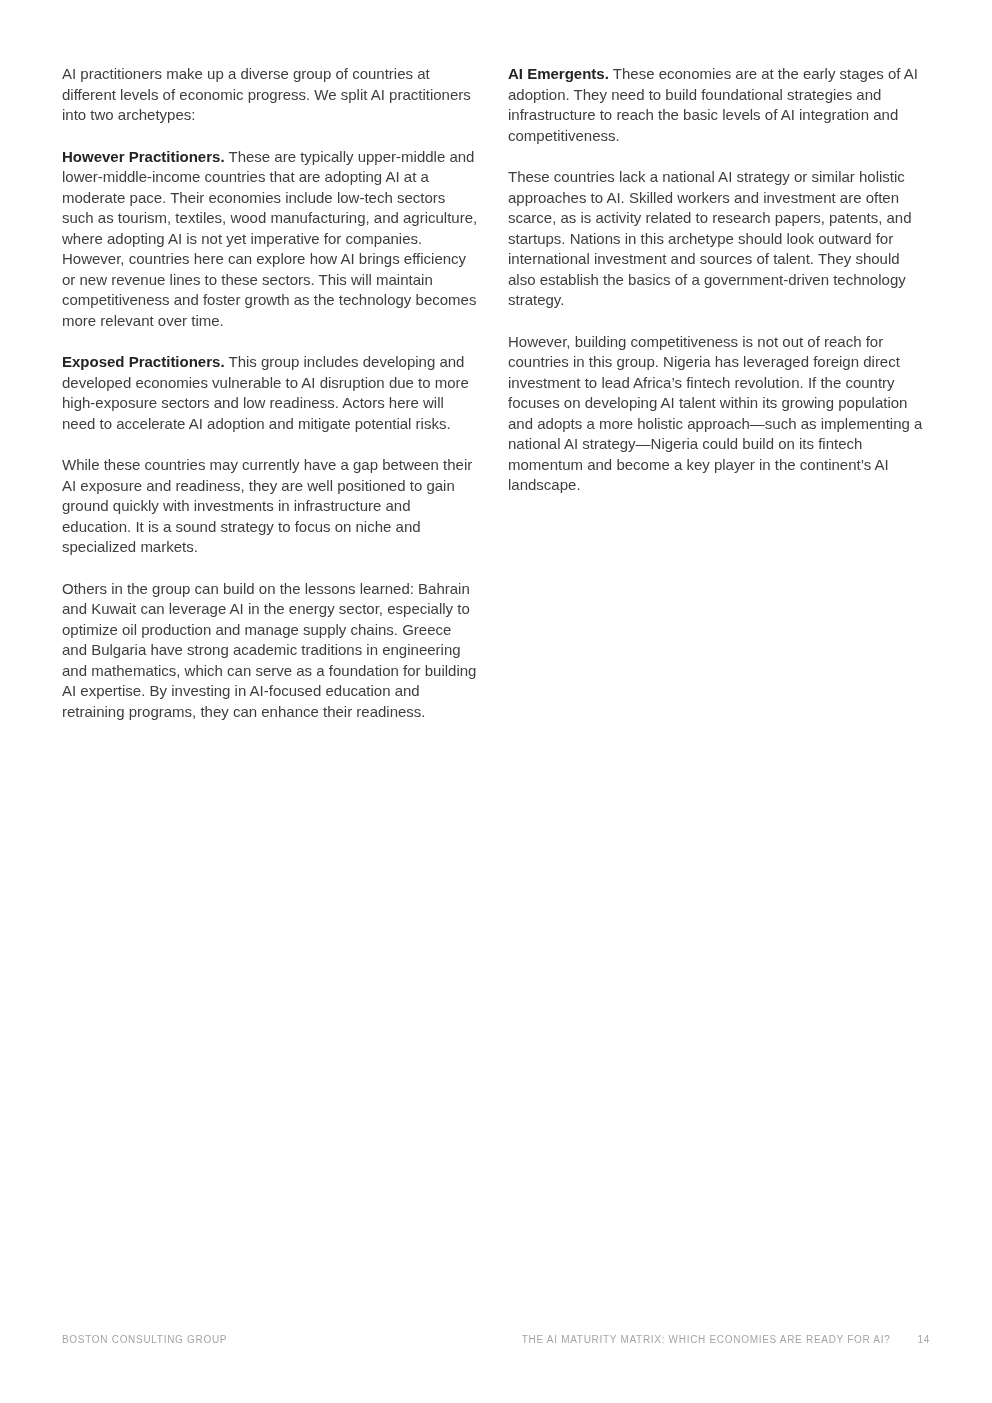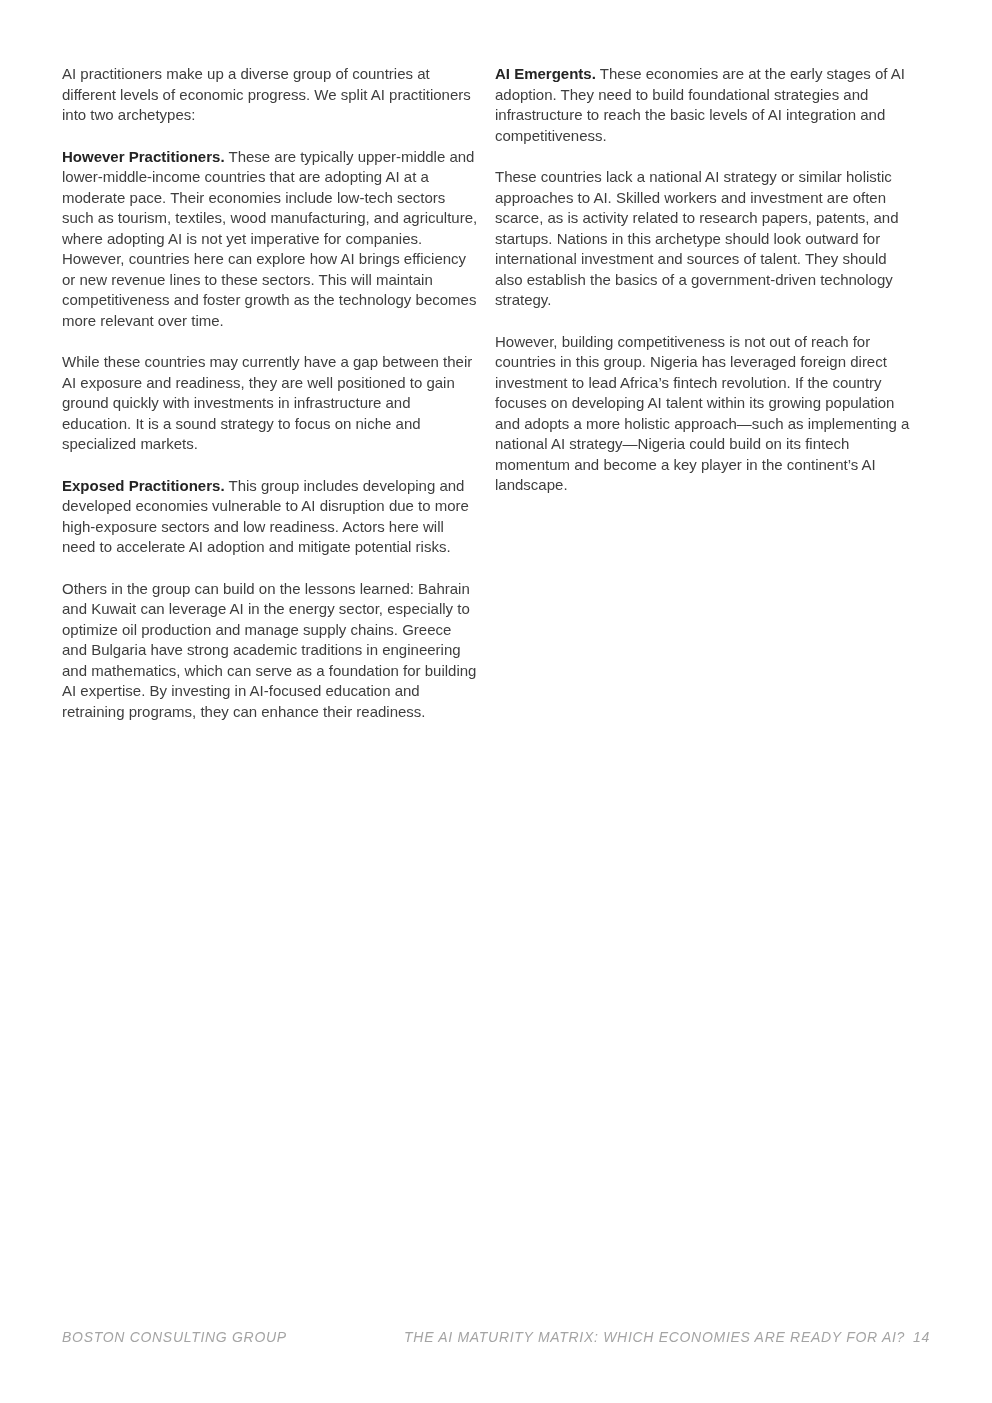--- a/index.html
+++ b/index.html
@@ -7,21 +7,21 @@
   .page {
     position: relative;
     width: 992px;
     height: 1403px;
     background: #ffffff;
     font-family: "Liberation Sans", sans-serif;
     overflow: hidden;
   }
   .content {
     display: flex;
-    gap: 15px;
+    gap: 28px;
     padding: 64px 62px 0 62px;
   }
   .column {
     width: 418px;
     font-size: 15px;
     line-height: 20.5px;
     color: #3e3e3e;
   }
   .column p {
     margin: 0 0 21px 0;
@@ -48,30 +48,29 @@
     color: #3e3e3e;
   }
   .footer {
     position: absolute;
     left: 62px;
     right: 62px;
     bottom: 58px;
     display: flex;
     justify-content: space-between;
     align-items: center;
-    font-size: 14px;
+    font-size: 10px;
     letter-spacing: 0.7px;
     color: #a4a4a4;
     text-transform: uppercase;
-    font-style: italic;
   }
   .footer-right {
     display: flex;
     align-items: baseline;
-    gap: 8px;
+    gap: 27px;
   }
 </style>
 </head>
 <body>
 
 <div class="page">
 
   <div class="content">
 
     <div class="column">
@@ -79,26 +78,26 @@
         <span>AI practitioners make up a diverse group of countries at different levels of economic progress. We split AI practitioners into two archetypes:</span>
       </p>
 
       <p>
         <span class="lead">However Practitioners.</span>
         <span>These are typically upper-middle and lower-middle-income countries that are adopting AI at a moderate pace. Their economies include low-tech sectors such as tourism, textiles, wood manufacturing, and agriculture, where adopting AI is not yet imperative for companies. However, countries here can explore how AI brings efficiency or new revenue lines to these sectors. This will maintain competitiveness and foster growth as the technology becomes more relevant over time.</span>
       </p>
 
 
       <p>
-        <span>While these countries may currently have a gap between their AI exposure and readiness, they are well positioned to gain ground quickly with investments in infrastructure and education. It is a sound strategy to focus on niche and specialized markets.</span>
+        <span class="lead">Exposed Practitioners.</span>
+        <span>This group includes developing and developed economies vulnerable to AI disruption due to more high-exposure sectors and low readiness. Actors here will need to accelerate AI adoption and mitigate potential risks.</span>
       </p>
 
       <p>
-        <span class="lead">Exposed Practitioners.</span>
-        <span>This group includes developing and developed economies vulnerable to AI disruption due to more high-exposure sectors and low readiness. Actors here will need to accelerate AI adoption and mitigate potential risks.</span>
+        <span>While these countries may currently have a gap between their AI exposure and readiness, they are well positioned to gain ground quickly with investments in infrastructure and education. It is a sound strategy to focus on niche and specialized markets.</span>
       </p>
 
       <ul class="bullets">
       </ul>
 
       <p>
         <span>Others in the group can build on the lessons learned: Bahrain and Kuwait can leverage AI in the energy sector, especially to optimize oil production and manage supply chains. Greece and Bulgaria have strong academic traditions in engineering and mathematics, which can serve as a foundation for building AI expertise. By investing in AI-focused education and retraining programs, they can enhance their readiness.</span>
       </p>
     </div>
 

